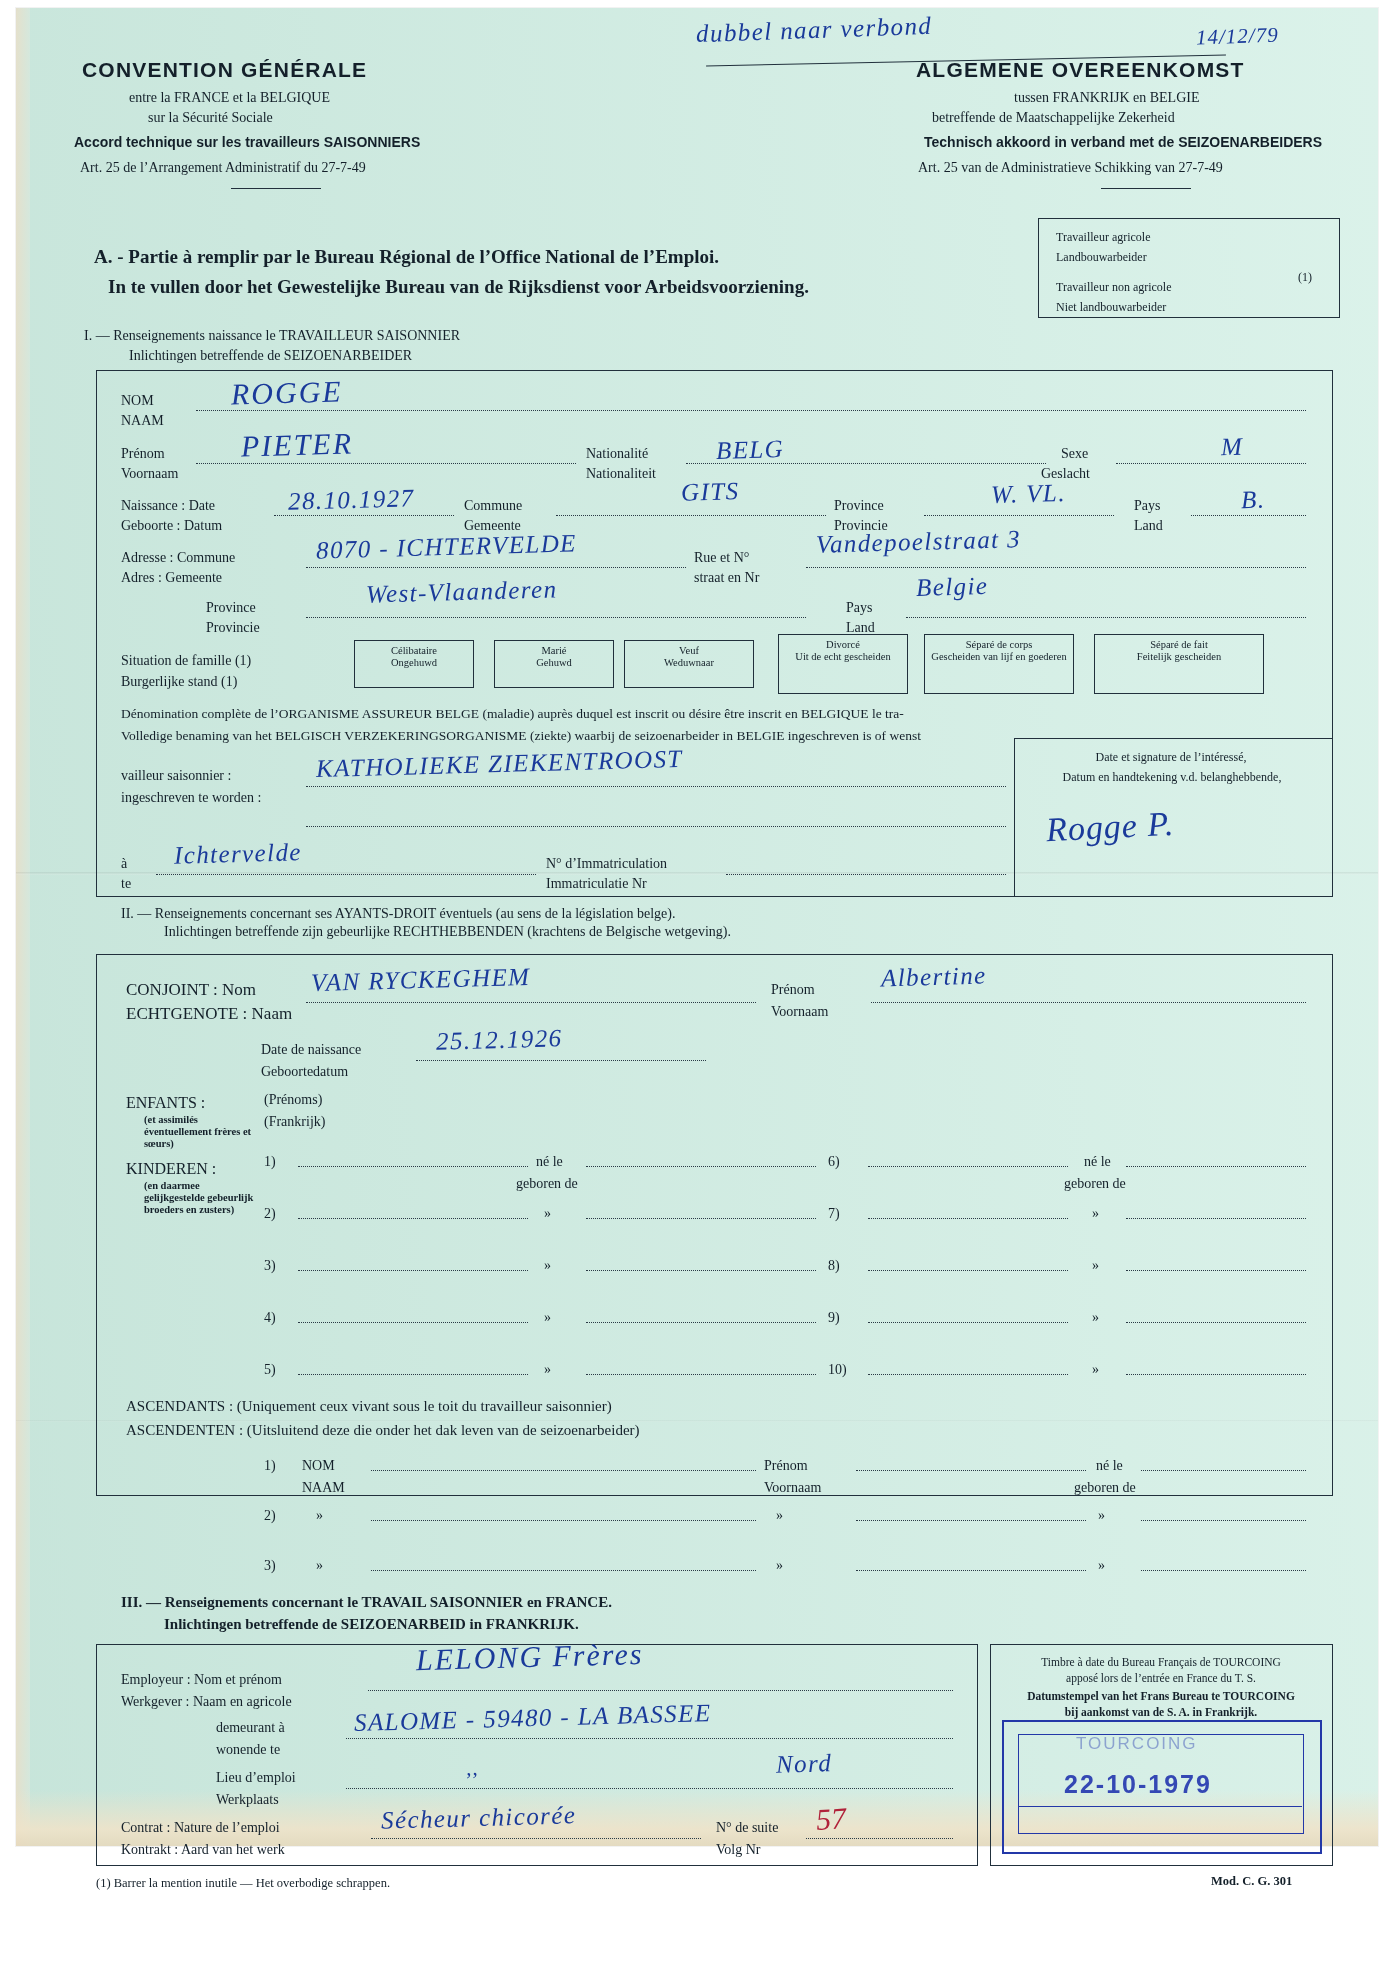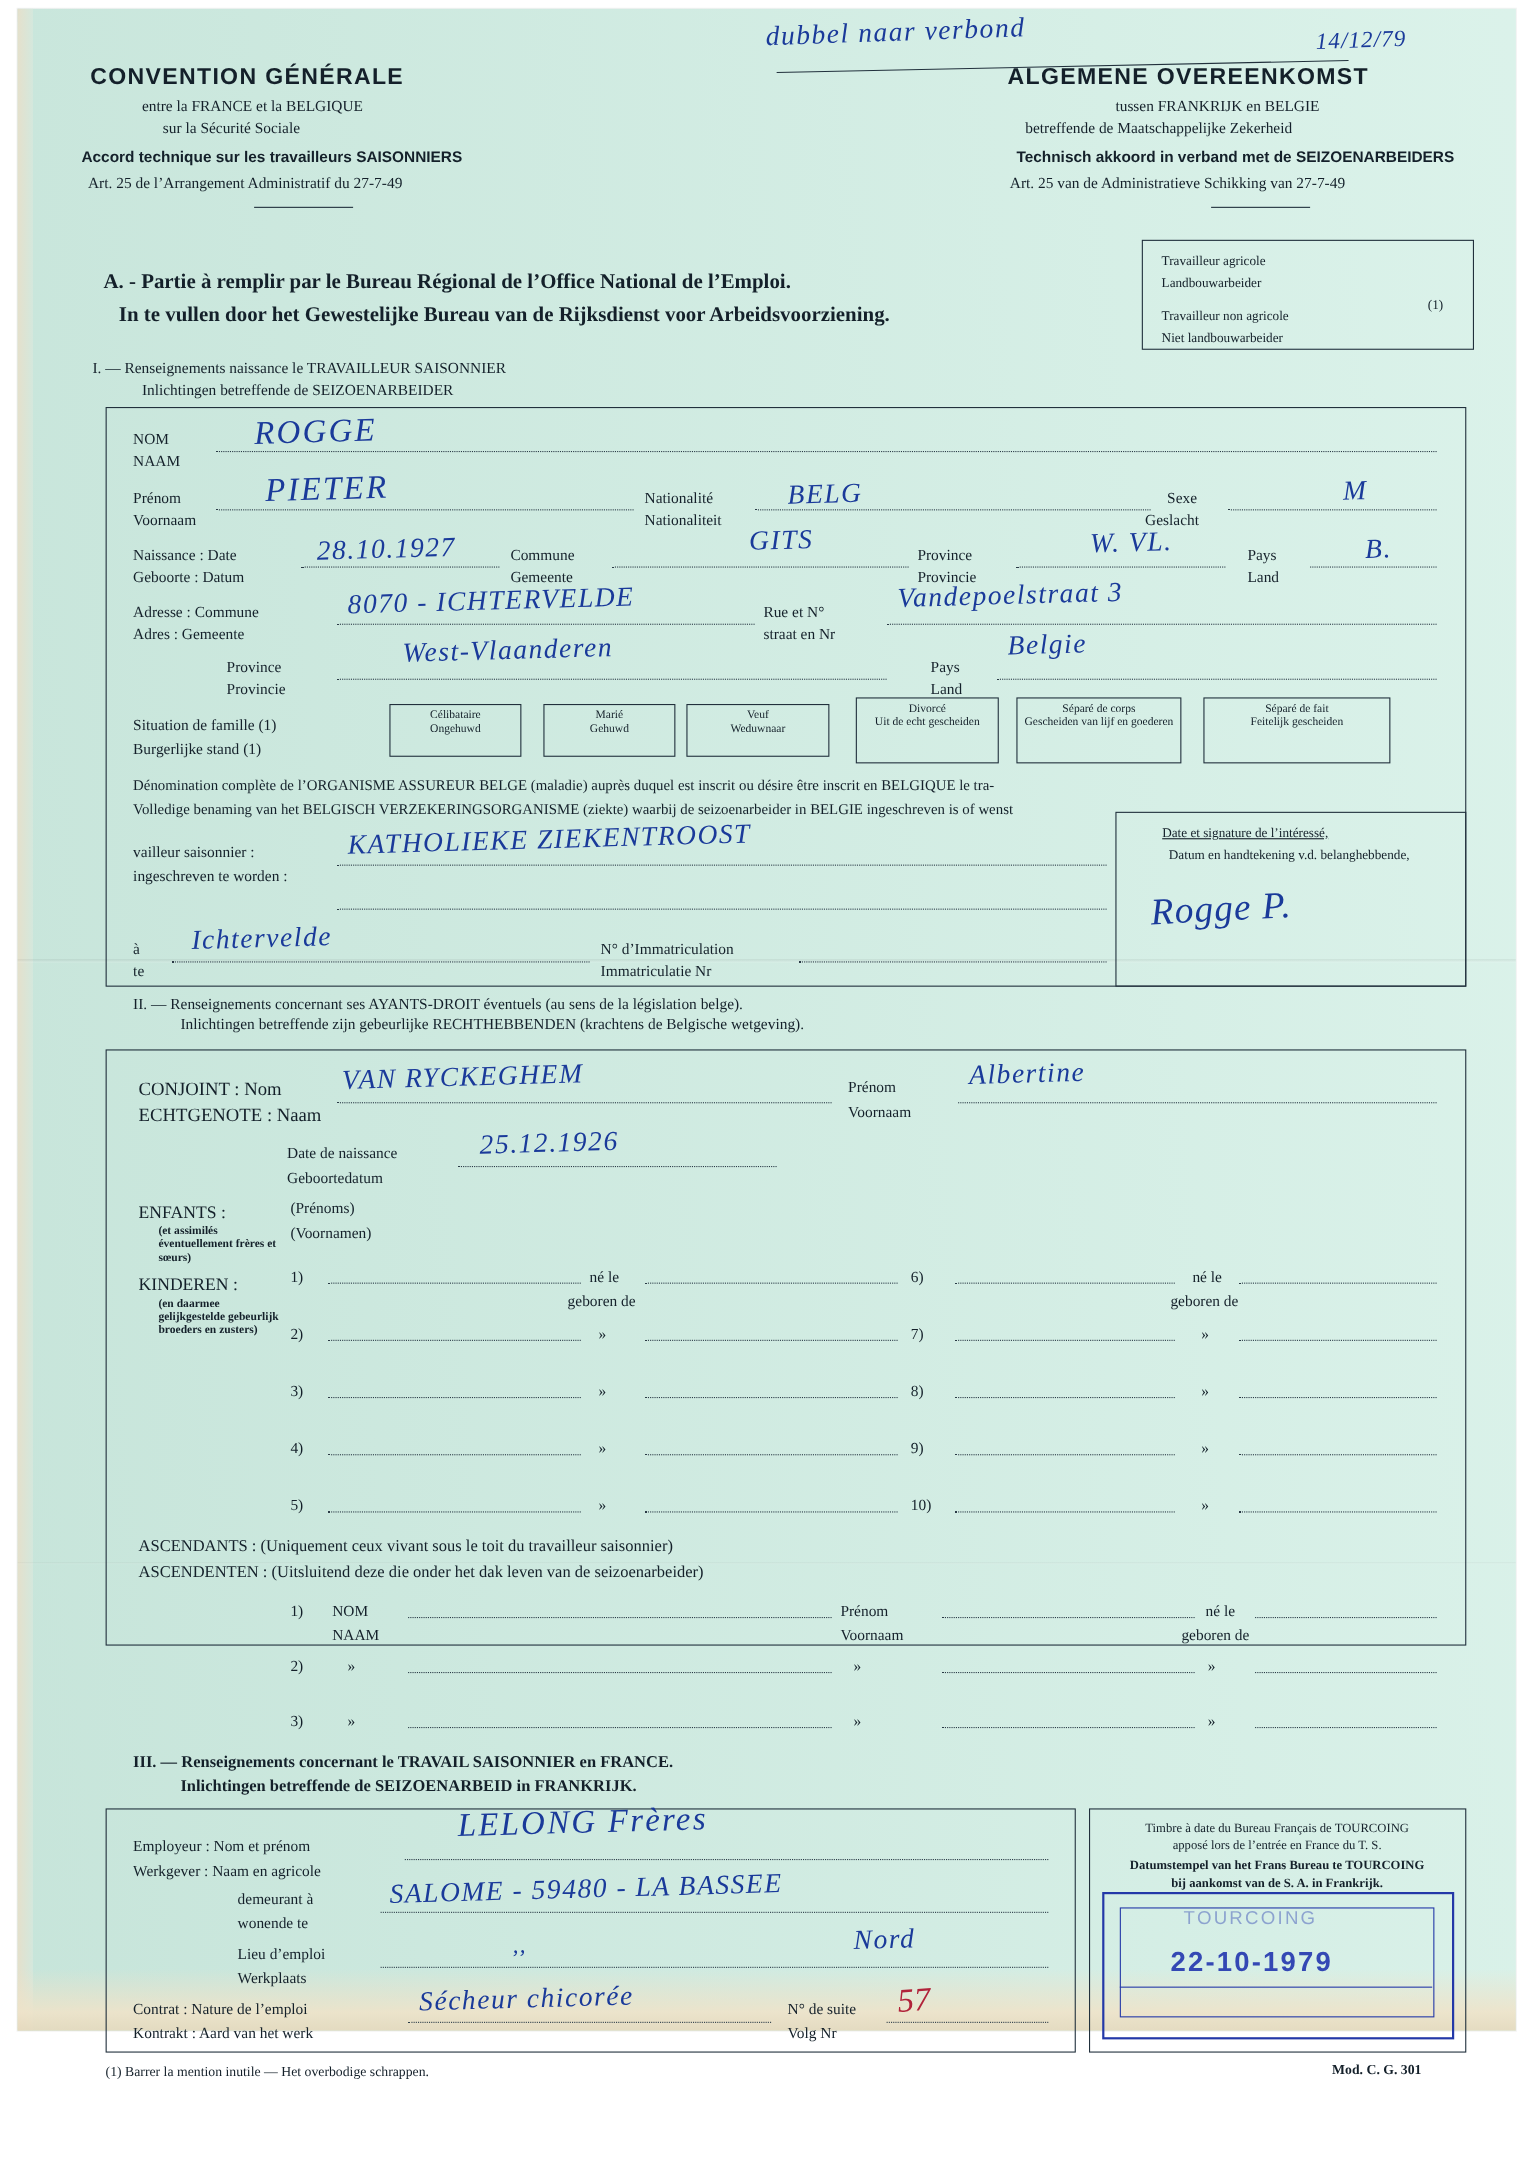--- a/index.html
+++ b/index.html
@@ -226,21 +226,21 @@
     <div class="t ser md" style="left:105px;top:868px;">te</div>
     <div class="dots" style="left:140px;top:866px;width:380px;"></div>
     <div class="hand mid" style="left:158px;top:832px;">Ichtervelde</div>
 
     <div class="t ser md" style="left:530px;top:848px;">N° d’Immatriculation</div>
     <div class="t ser md" style="left:530px;top:868px;">Immatriculatie Nr</div>
     <div class="dots" style="left:710px;top:866px;width:280px;"></div>
     <div class="hand mid" style="left:730px;top:840px;"></div>
 
     <div class="box" style="left:998px;top:730px;width:317px;height:157px;"></div>
-    <div class="c ser sm" style="left:966px;top:742px;width:300px;text-decoration:underline;">Date et signature de l’intéressé,</div>
+    <div class="c ser sm" style="left:1005px;top:742px;width:300px;">Date et signature de l’intéressé,</div>
     <div class="c ser sm" style="left:1000px;top:762px;width:312px;">Datum en handtekening v.d. belanghebbende,</div>
     <div class="hand" style="left:1030px;top:800px;font-size:34px;letter-spacing:1px;transform:rotate(-3deg);">Rogge P.</div>
 
     <div class="t ser md" style="left:105px;top:898px;">II. — Renseignements concernant ses AYANTS-DROIT éventuels (au sens de la législation belge).</div>
     <div class="t ser md" style="left:148px;top:916px;">Inlichtingen betreffende zijn gebeurlijke RECHTHEBBENDEN (krachtens de Belgische wetgeving).</div>
 
     <div class="box" style="left:80px;top:946px;width:1235px;height:540px;"></div>
 
     <div class="t ser" style="left:110px;top:972px;font-size:17px;">CONJOINT : Nom</div>
     <div class="t ser" style="left:110px;top:996px;font-size:17px;">ECHTGENOTE : Naam</div>
@@ -256,21 +256,21 @@
     <div class="t ser md" style="left:245px;top:1056px;">Geboortedatum</div>
     <div class="dots" style="left:400px;top:1052px;width:290px;"></div>
     <div class="hand mid" style="left:420px;top:1018px;">25.12.1926</div>
 
     <div class="t ser" style="left:110px;top:1086px;font-size:16px;">ENFANTS :</div>
     <div class="t ser" style="left:128px;top:1106px;font-size:10.5px;width:110px;white-space:normal;line-height:12px;font-weight:bold;">(et assimilés éventuellement frères et sœurs)</div>
     <div class="t ser" style="left:110px;top:1152px;font-size:16px;">KINDEREN :</div>
     <div class="t ser" style="left:128px;top:1172px;font-size:10.5px;width:110px;white-space:normal;line-height:12px;font-weight:bold;">(en daarmee gelijkgestelde gebeurlijk broeders en zusters)</div>
 
     <div class="t ser md" style="left:248px;top:1084px;">(Prénoms)</div>
-    <div class="t ser md" style="left:248px;top:1106px;">(Voornamen)</div>
+    <div class="t ser md" style="left:248px;top:1106px;">(Frankrijk)</div>
 
     <div class="t ser md" style="left:248px;top:1146px;">1)</div>
     <div class="dots" style="left:282px;top:1158px;width:230px;"></div>
     <div class="t ser md" style="left:520px;top:1146px;">né le</div>
     <div class="t ser md" style="left:500px;top:1168px;">geboren de</div>
     <div class="dots" style="left:570px;top:1158px;width:230px;"></div>
 
     <div class="t ser md" style="left:248px;top:1198px;">2)</div>
     <div class="dots" style="left:282px;top:1210px;width:230px;"></div>
     <div class="t ser md" style="left:528px;top:1198px;">»</div>

